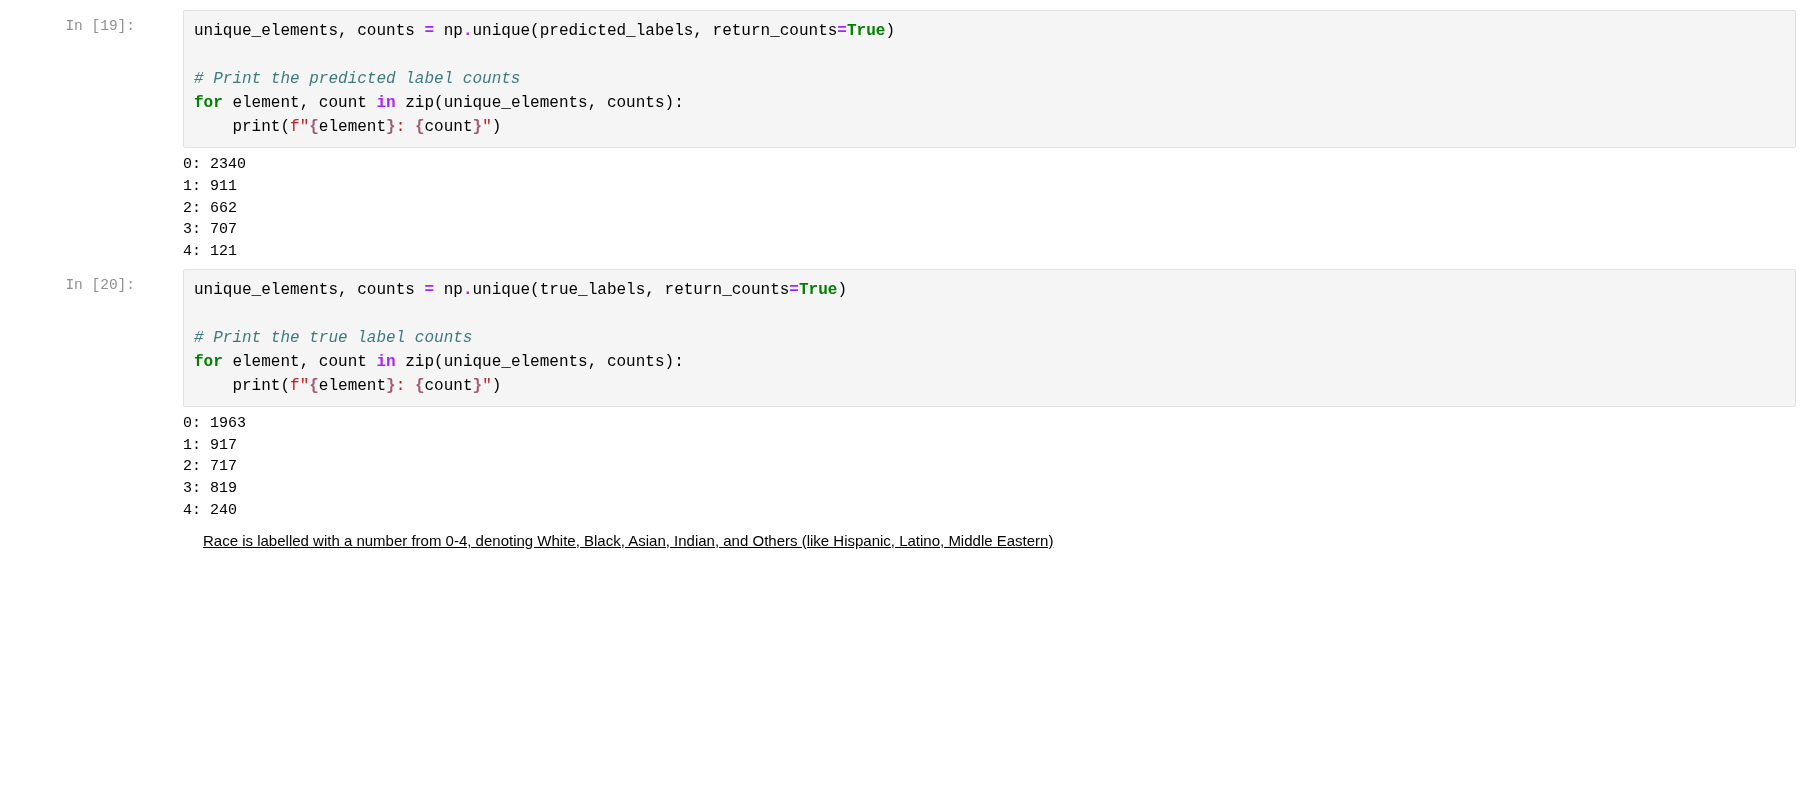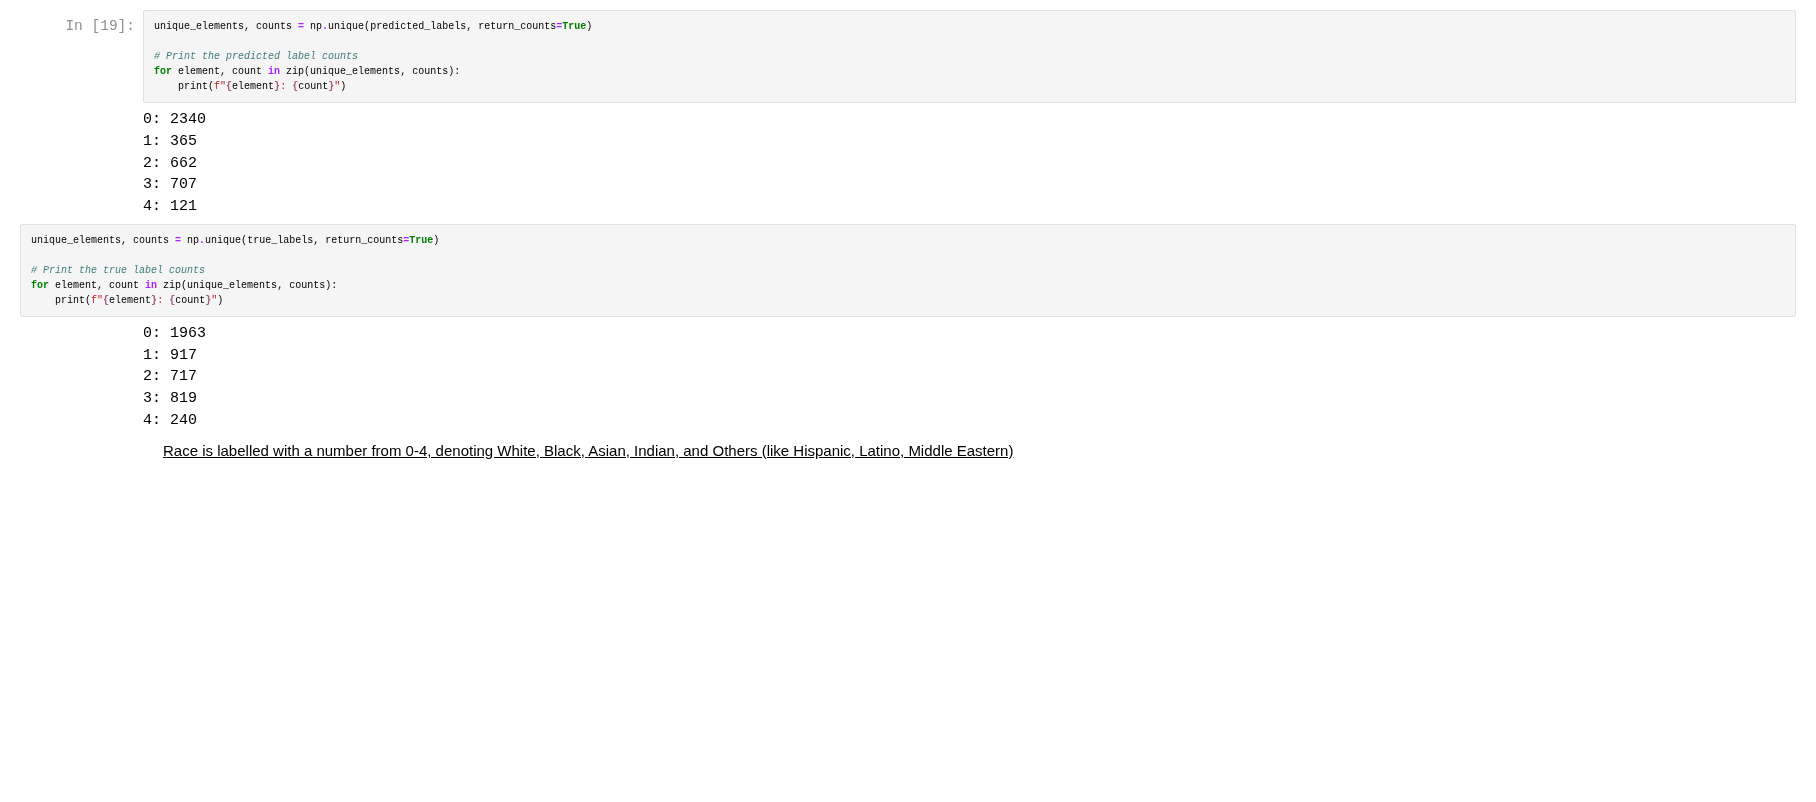--- a/index.html
+++ b/index.html
@@ -7,20 +7,21 @@
     font-size: 14px;
     margin: 0;
     padding: 10px 20px;
     background: #fff;
     color: #000;
   }
   .cell {
     display: flex;
     margin-bottom: 0;
     width: 100%;
+    gap: 40px;
   }
   .prompt-col {
     flex: 0 0 115px;
     text-align: right;
     padding: 8px 8px 8px 0;
     font-family: SFMono-Regular, Menlo, Monaco, Consolas, "Liberation Mono", "Courier New", monospace;
     font-size: 14.5px;
     color: #303F9F;
     white-space: nowrap;
   }
@@ -29,21 +30,21 @@
   }
   .content-col {
     flex: 1;
     min-width: 0;
   }
   .code-block {
     background: #f5f5f5;
     border: 1px solid #e0e0e0;
     padding: 8px 10px;
     font-family: SFMono-Regular, Menlo, Monaco, Consolas, "Liberation Mono", "Courier New", monospace;
-    font-size: 10px;
+    font-size: 16px;
     line-height: 1.5;
     white-space: pre;
     overflow-x: auto;
     border-radius: 2px;
   }
   .output-block {
     padding: 6px 0 6px 0;
     font-family: SFMono-Regular, Menlo, Monaco, Consolas, "Liberation Mono", "Courier New", monospace;
     font-size: 15px;
     line-height: 1.45;
@@ -81,28 +82,29 @@
 <span class="tok-comment"># Print the predicted label counts</span>
 <span class="tok-kw">for</span><span class="tok-var"> element</span><span class="tok-punc">,</span><span class="tok-var"> count </span><span class="tok-in-kw">in</span><span class="tok-var"> zip</span><span class="tok-paren">(</span><span class="tok-var">unique_elements</span><span class="tok-punc">,</span><span class="tok-var"> counts</span><span class="tok-paren">)</span><span class="tok-punc">:</span>
 <span>    </span><span class="tok-call">print</span><span class="tok-paren">(</span><span class="tok-str">f</span><span class="tok-str">"</span><span class="tok-fstr-brace">{</span><span class="tok-fstr-var">element</span><span class="tok-fstr-brace">}</span><span class="tok-str">: </span><span class="tok-fstr-brace">{</span><span class="tok-fstr-var">count</span><span class="tok-fstr-brace">}</span><span class="tok-str">"</span><span class="tok-paren">)</span></div>
   </div>
 </div>
 
 <div class="cell">
   <div class="prompt-col"></div>
   <div class="content-col">
     <div class="output-block">0: 2340
-1: 365
+1: 911
 2: 662
 3: 707
 4: 121</div>
   </div>
 </div>
 
 <div class="cell">
+  <div class="prompt-col in">In [20]:</div>
   <div class="content-col">
     <div class="code-block"><span class="tok-var">unique_elements</span><span class="tok-punc">,</span><span class="tok-var"> counts </span><span class="tok-eq">=</span><span class="tok-var"> np</span><span class="tok-eq">.</span><span class="tok-call">unique</span><span class="tok-paren">(</span><span class="tok-var">true_labels</span><span class="tok-punc">,</span><span class="tok-var"> return_counts</span><span class="tok-eq">=</span><span class="tok-const">True</span><span class="tok-paren">)</span>
 
 <span class="tok-comment"># Print the true label counts</span>
 <span class="tok-kw">for</span><span class="tok-var"> element</span><span class="tok-punc">,</span><span class="tok-var"> count </span><span class="tok-in-kw">in</span><span class="tok-var"> zip</span><span class="tok-paren">(</span><span class="tok-var">unique_elements</span><span class="tok-punc">,</span><span class="tok-var"> counts</span><span class="tok-paren">)</span><span class="tok-punc">:</span>
 <span>    </span><span class="tok-call">print</span><span class="tok-paren">(</span><span class="tok-str">f</span><span class="tok-str">"</span><span class="tok-fstr-brace">{</span><span class="tok-fstr-var">element</span><span class="tok-fstr-brace">}</span><span class="tok-str">: </span><span class="tok-fstr-brace">{</span><span class="tok-fstr-var">count</span><span class="tok-fstr-brace">}</span><span class="tok-str">"</span><span class="tok-paren">)</span></div>
   </div>
 </div>
 
 <div class="cell">

